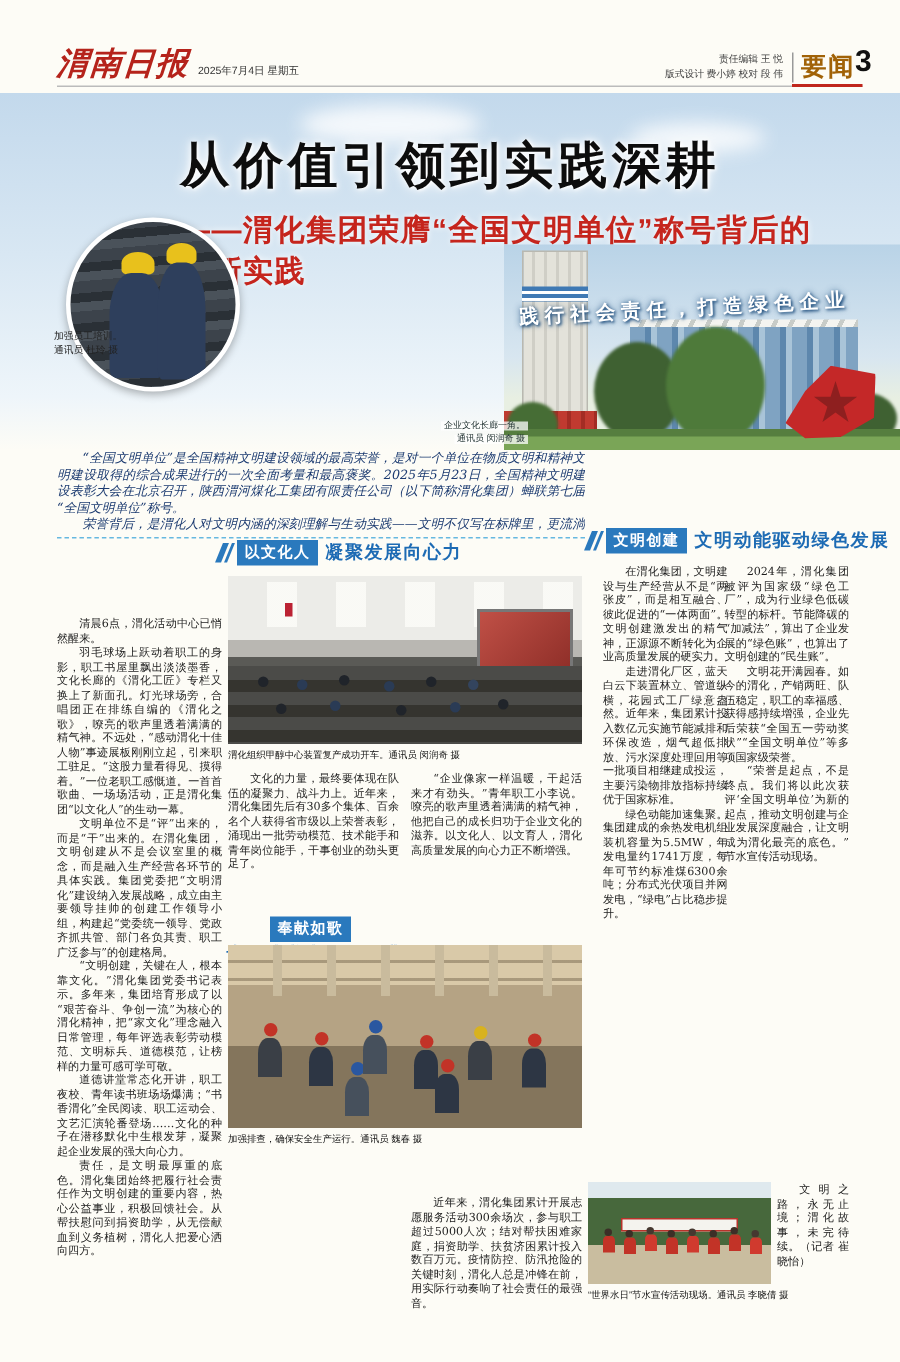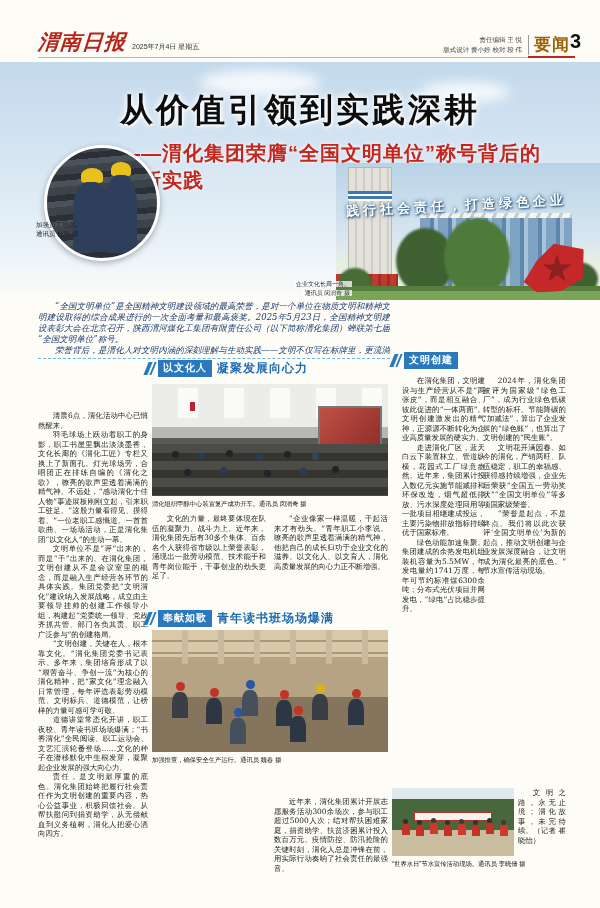--- a/index.html
+++ b/index.html
@@ -229,21 +229,21 @@
   </div>
   <div class="caption" style="left:152px;top:500px;width:236px;height:10px;">渭化组织甲醇中心装置复产成功开车。通讯员 闵润奇 摄</div>
 
   <div class="tcol" style="left:152px;top:514px;width:114px;height:94px;">
       <p>文化的力量，最终要体现在队伍的凝聚力、战斗力上。近年来，渭化集团先后有30多个集体、百余名个人获得省市级以上荣誉表彰，涌现出一批劳动模范、技术能手和青年岗位能手，干事创业的劲头更足了。</p>
     </div>
   <div class="tcol" style="left:274px;top:514px;width:114px;height:94px;">
       <p>“企业像家一样温暖，干起活来才有劲头。”青年职工小李说。嘹亮的歌声里透着满满的精气神，他把自己的成长归功于企业文化的滋养。以文化人、以文育人，渭化高质量发展的向心力正不断增强。</p>
     </div>
 
-  <div class="sec-head" style="left:146px;top:611px;">
+  <div class="sec-head" style="left:146px;top:611px;flex-direction:column;">
     <span class="slash"></span>
     <span class="slash s2"></span>
     <span class="sec-tag">奉献如歌</span>
     <span class="sec-title">青年读书班场场爆满</span>
   </div>
 
   <div class="photo-workshop">
     <div class="beams"></div>
     <div class="helmets"></div>
     <div class="bodies"></div>
@@ -251,20 +251,21 @@
   <div class="caption" style="left:152px;top:756px;width:236px;height:10px;">加强排查，确保安全生产运行。通讯员 魏春 摄</div>
 
   <div class="tcol" style="left:274px;top:770px;width:114px;height:118px;margin-top:27px;">
       <p>近年来，渭化集团累计开展志愿服务活动300余场次，参与职工超过5000人次；结对帮扶困难家庭，捐资助学、扶贫济困累计投入数百万元。疫情防控、防汛抢险的关键时刻，渭化人总是冲锋在前，用实际行动奏响了社会责任的最强音。</p>
     </div>
 
   <div class="sec-head" style="left:392px;top:353px;">
     <span class="slash"></span>
     <span class="slash s2"></span>
     <span class="sec-tag">文明创建</span>
+    <span class="sec-title">文明动能驱动绿色发展</span>
   </div>
 
   <div class="tcol" style="left:402px;top:376px;width:83px;height:410px;">
       <p>在渭化集团，文明建设与生产经营从不是“两张皮”，而是相互融合、彼此促进的“一体两面”。文明创建激发出的精气神，正源源不断转化为企业高质量发展的硬实力。</p>
       <p>走进渭化厂区，蓝天白云下装置林立、管道纵横，花园式工厂绿意盎然。近年来，集团累计投入数亿元实施节能减排和环保改造，烟气超低排放、污水深度处理回用等一批项目相继建成投运，主要污染物排放指标持续优于国家标准。</p>
       <p>绿色动能加速集聚。集团建成的余热发电机组装机容量为5.5MW，年发电量约1741万度，每年可节约标准煤6300余吨；分布式光伏项目并网发电，“绿电”占比稳步提升。</p>
     </div>
   <div class="tcol" style="left:483px;top:376px;width:83px;height:410px;">
       <p>2024年，渭化集团被评为国家级“绿色工厂”，成为行业绿色低碳转型的标杆。节能降碳的“加减法”，算出了企业发展的“绿色账”，也算出了文明创建的“民生账”。</p>
       <p>文明花开满园春。如今的渭化，产销两旺、队伍稳定，职工的幸福感、获得感持续增强，企业先后荣获“全国五一劳动奖状”“全国文明单位”等多项国家级荣誉。</p>

